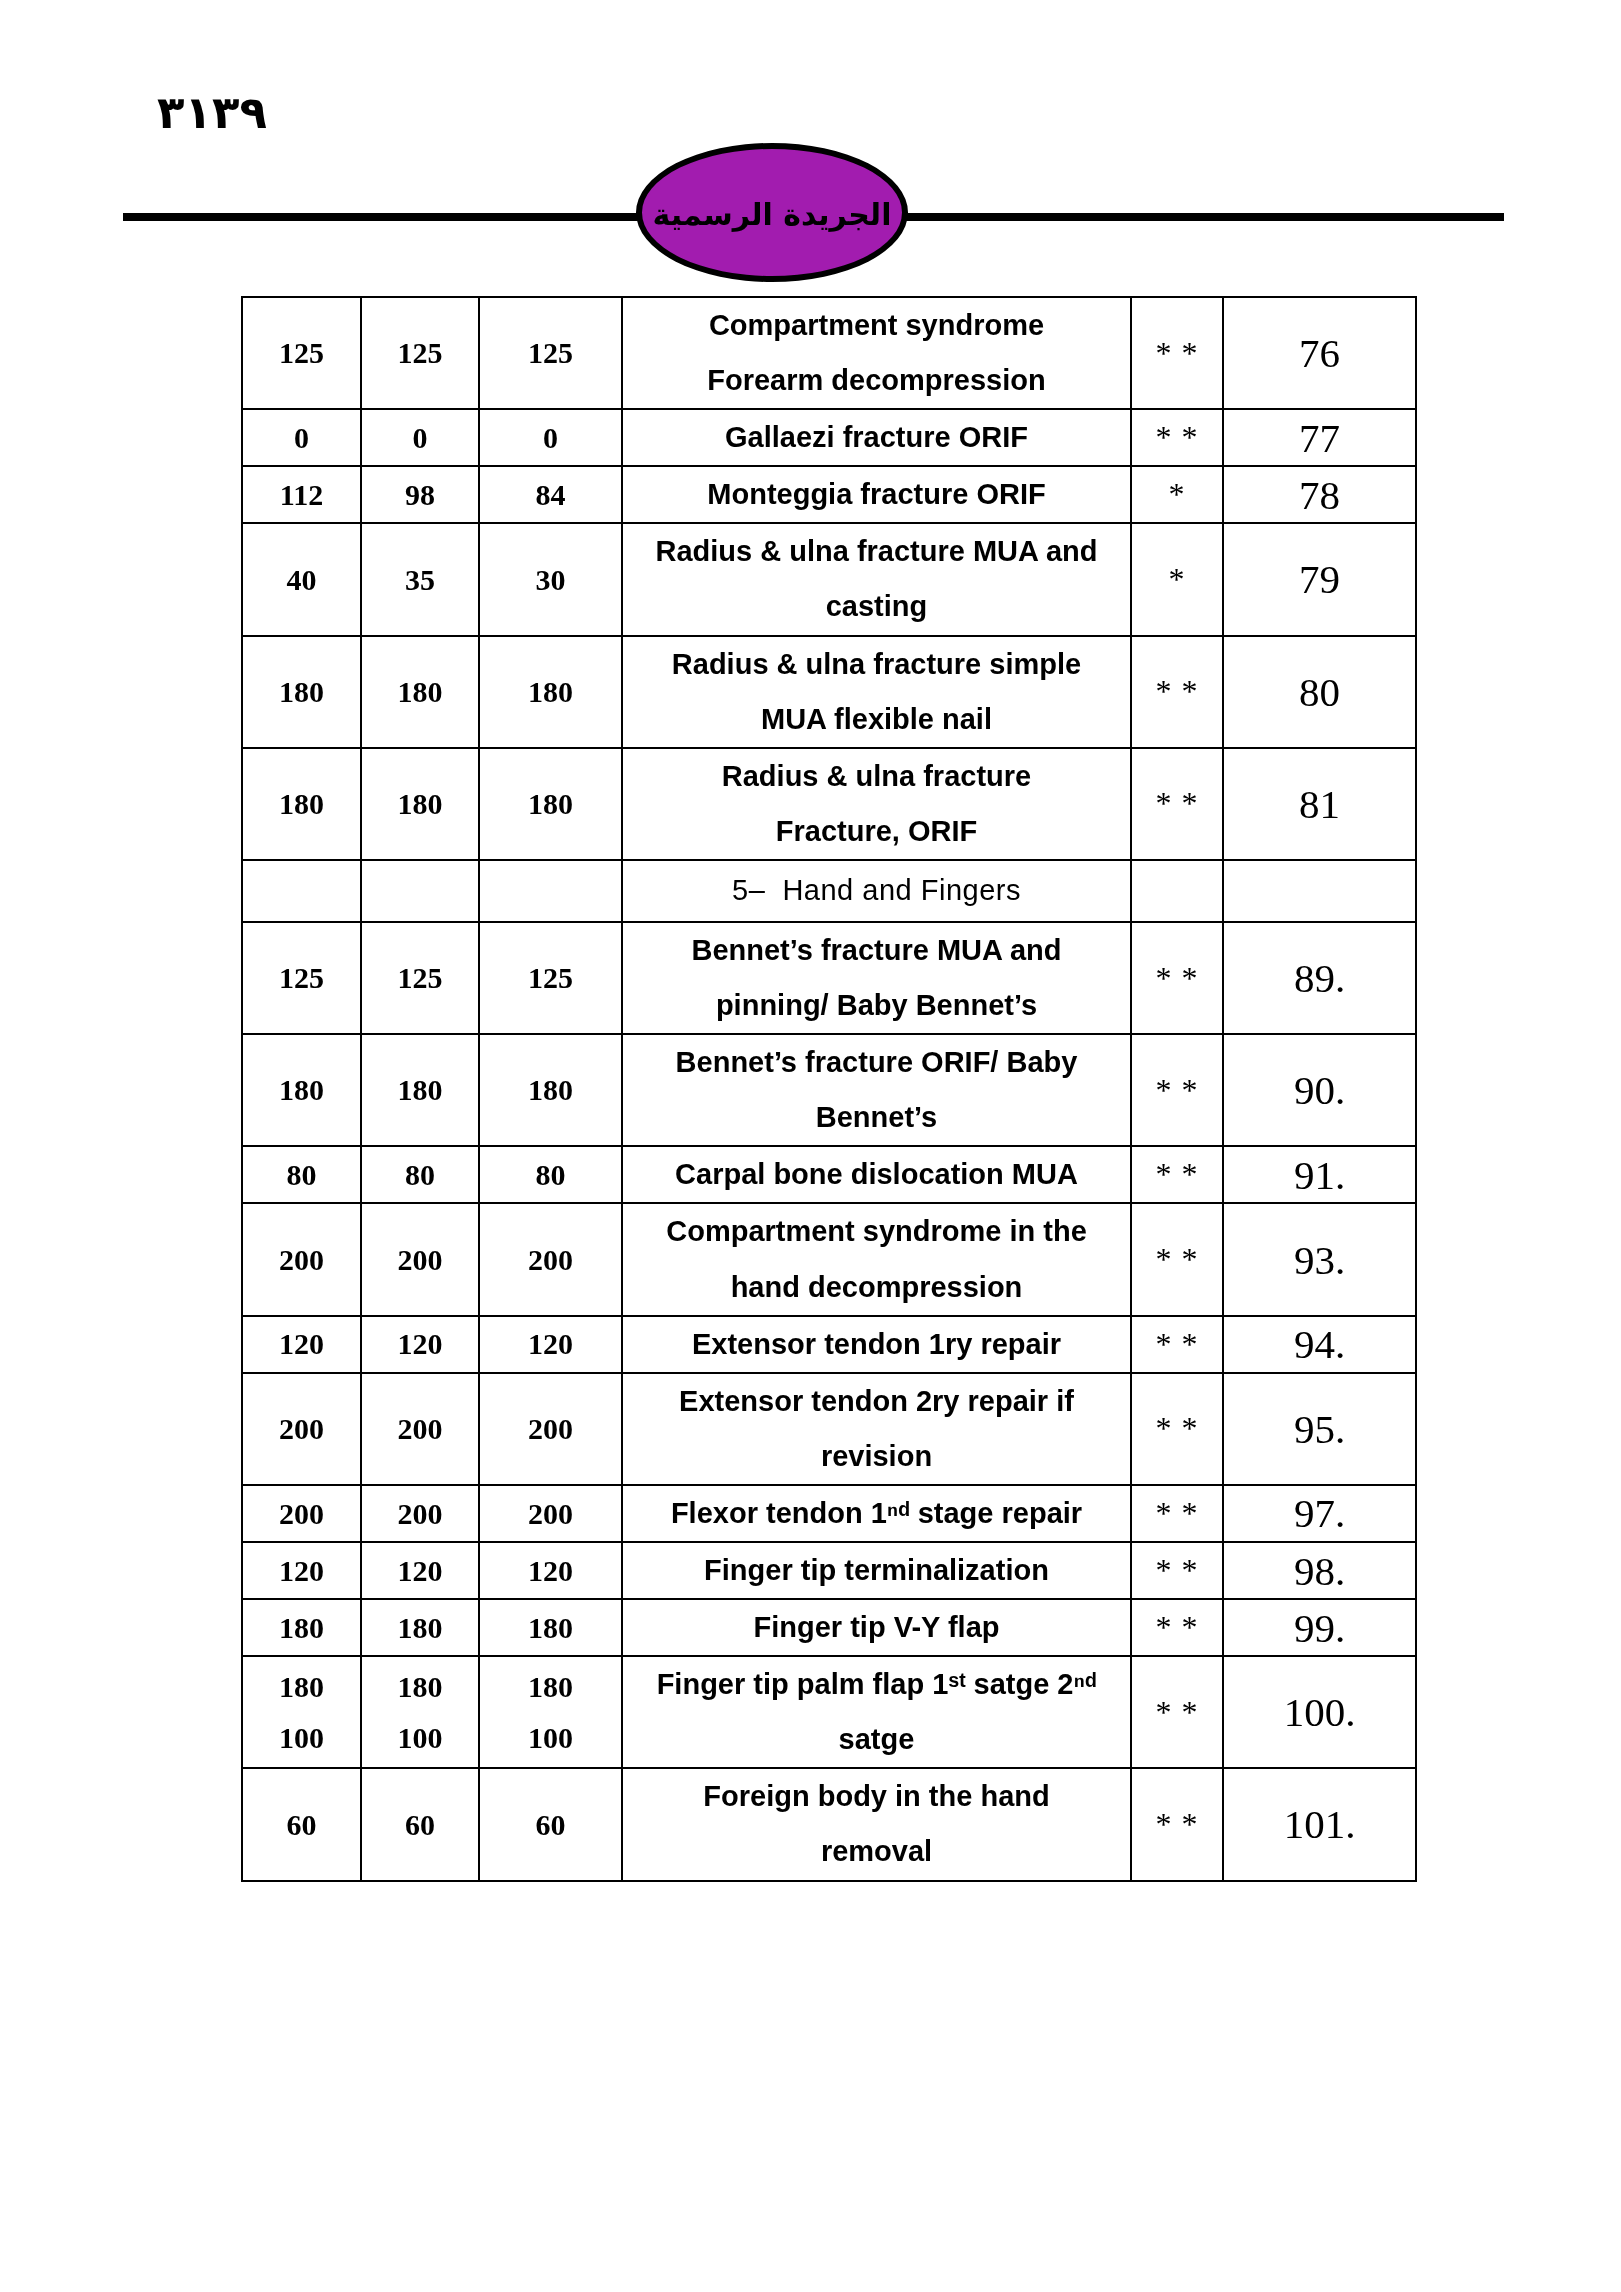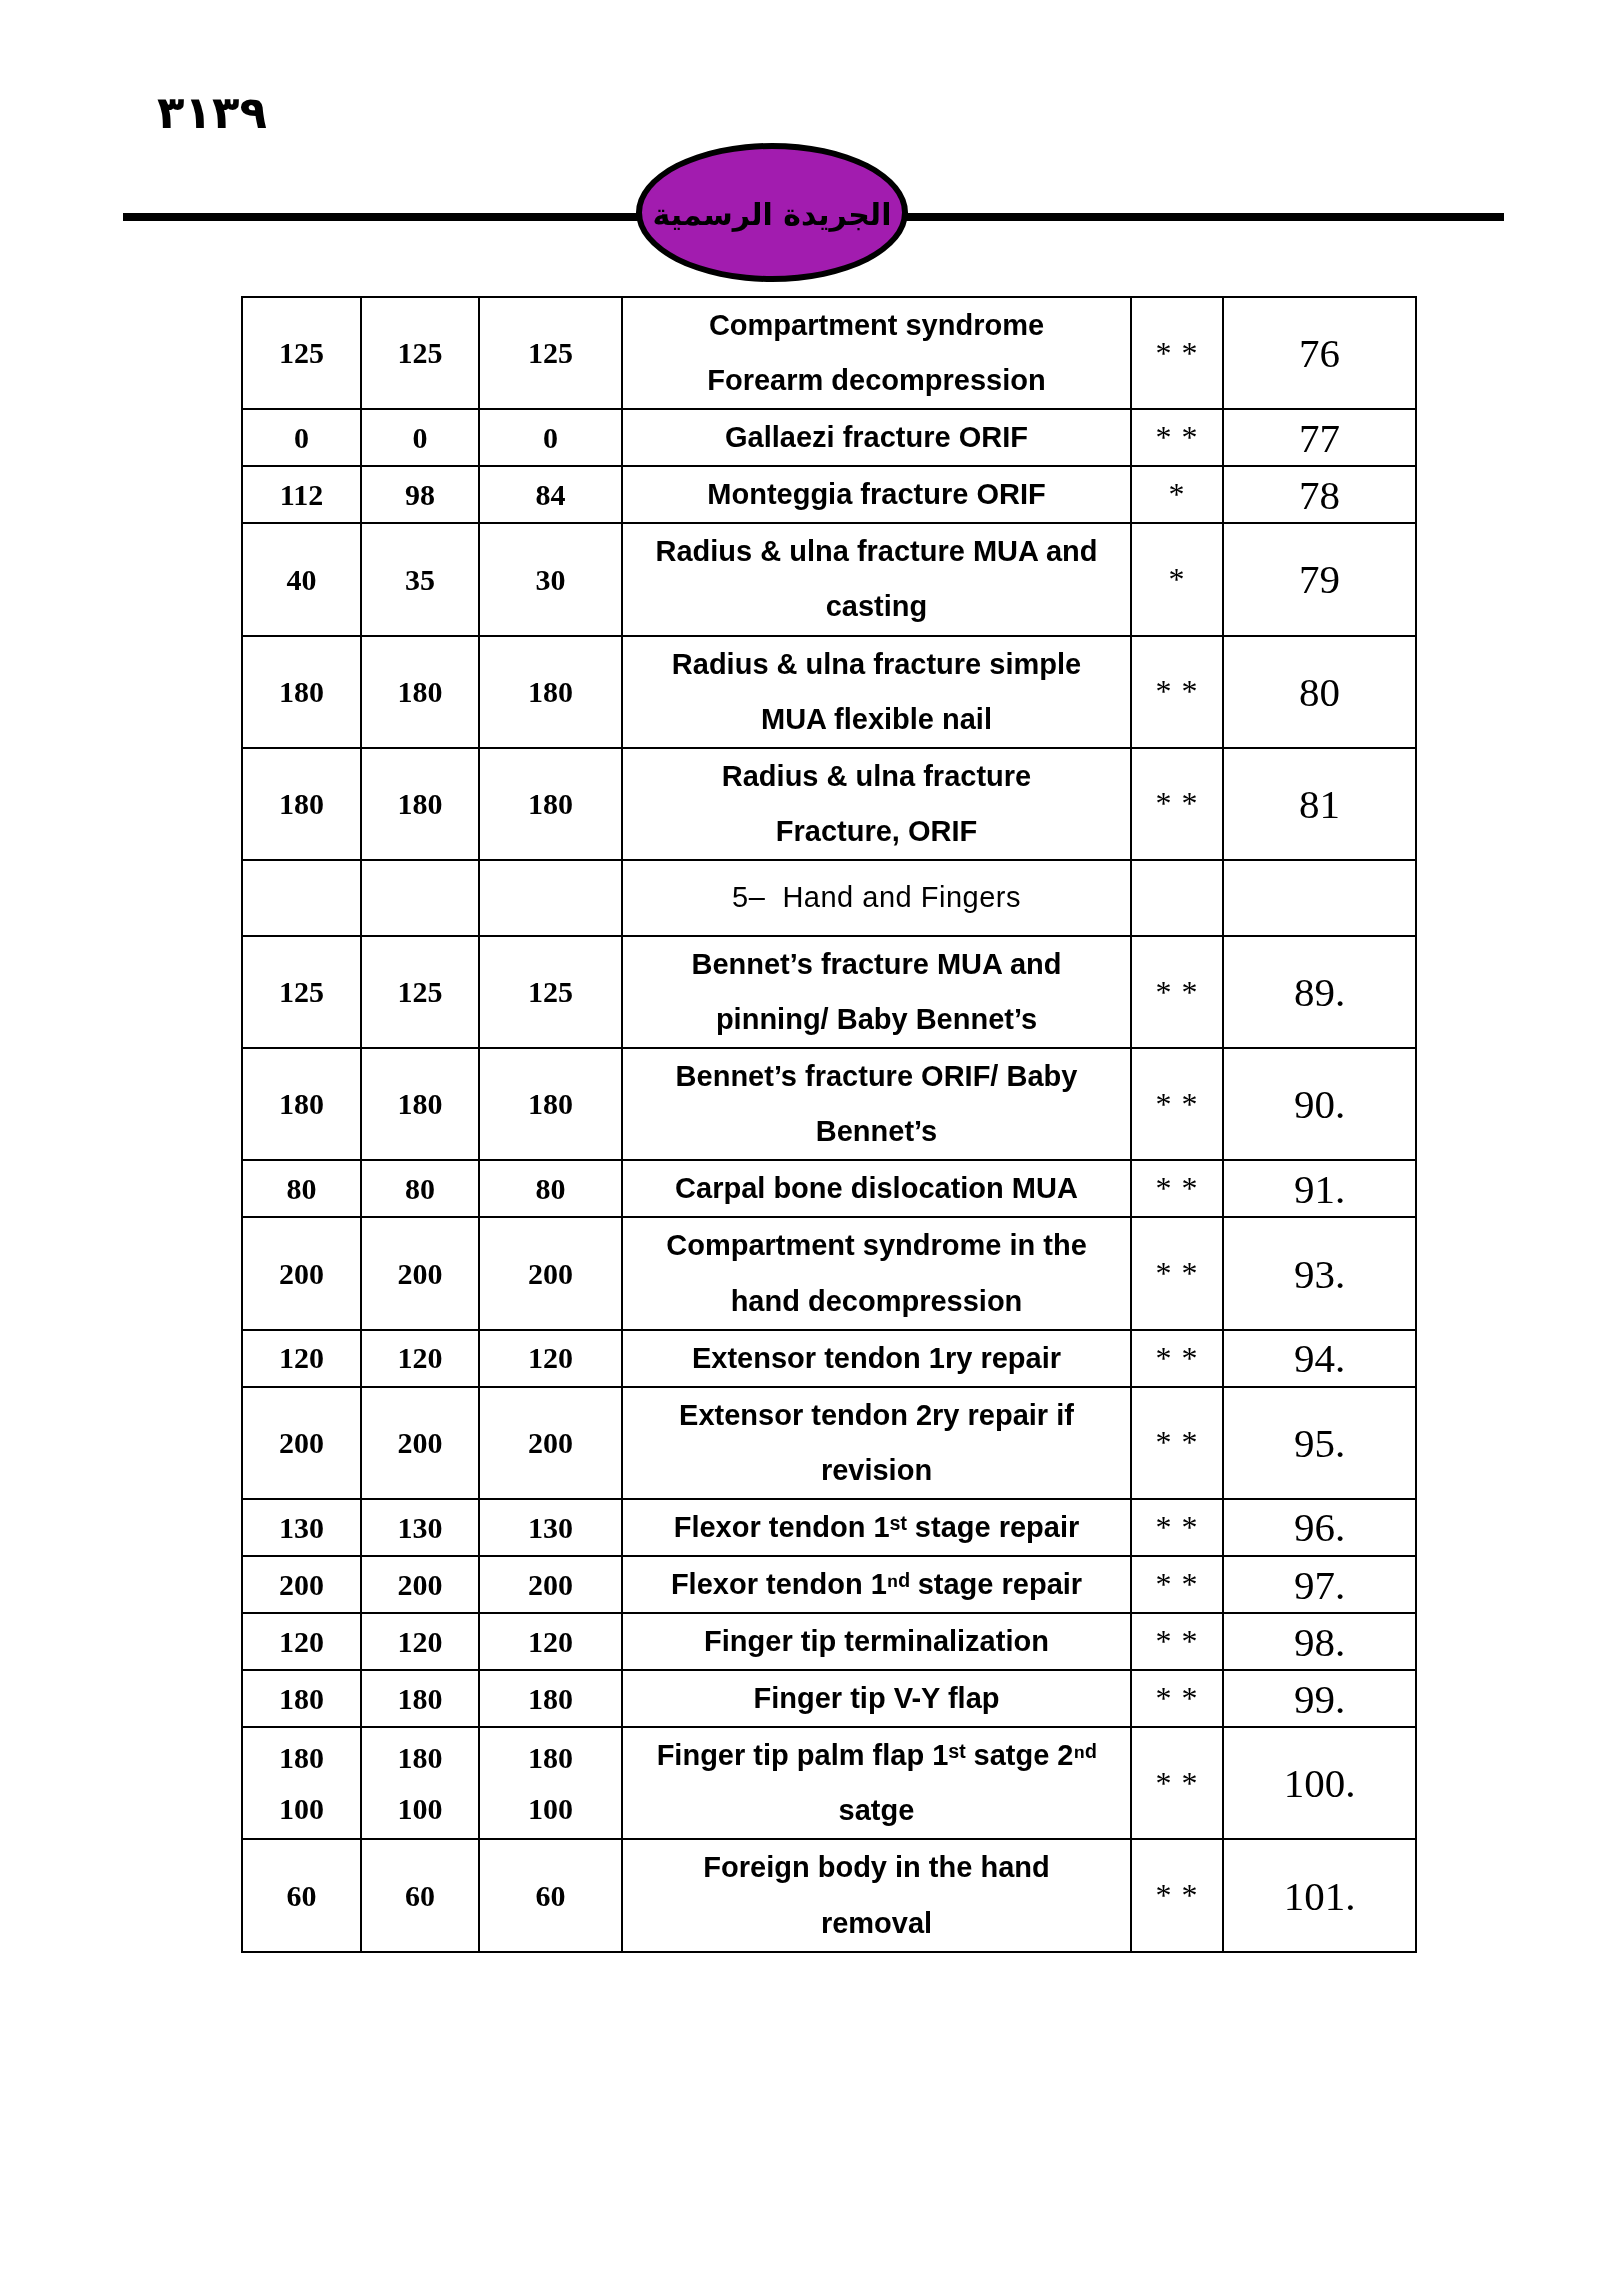--- a/index.html
+++ b/index.html
@@ -71,21 +71,21 @@
   table.fees td {
     border: 2px solid #000;
     text-align: center;
     vertical-align: middle;
     white-space: pre-line;
     padding: 0;
     overflow: hidden;
   }
   tr.h1 { height: 56px; }
   tr.h2 { height: 84px; }
-  tr.section { height: 76px; }
+  tr.section { height: 62px; }
 
   td.fee {
     font-family: "Liberation Serif", "DejaVu Serif", serif;
     font-weight: bold;
     font-size: 30px;
     line-height: 1.72;
   }
   td.desc {
     text-align: left;
     padding-left: 15.7px;
@@ -239,28 +239,20 @@
       <tr class="h2">
     <td class="fee">200</td>
     <td class="fee">200</td>
     <td class="fee">200</td>
     <td class="desc">Extensor tendon 2ry repair if
 revision</td>
     <td class="stars">* *</td>
     <td class="rownum">95.</td>
   </tr>
       <tr class="h1">
-    <td class="fee">130</td>
-    <td class="fee">130</td>
-    <td class="fee">130</td>
-    <td class="desc">Flexor tendon 1ˢᵗ stage repair</td>
-    <td class="stars">* *</td>
-    <td class="rownum">96.</td>
-  </tr>
-      <tr class="h1">
     <td class="fee">200</td>
     <td class="fee">200</td>
     <td class="fee">200</td>
     <td class="desc">Flexor tendon 1ⁿᵈ stage repair</td>
     <td class="stars">* *</td>
     <td class="rownum">97.</td>
   </tr>
       <tr class="h1">
     <td class="fee">120</td>
     <td class="fee">120</td>

